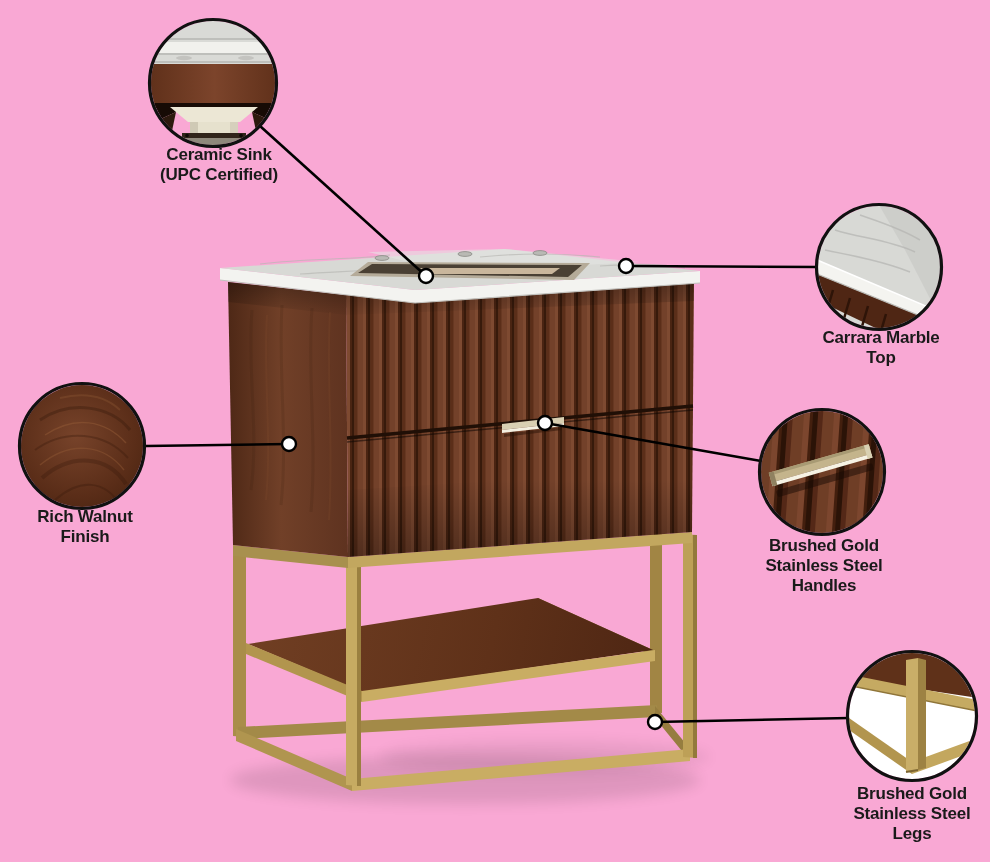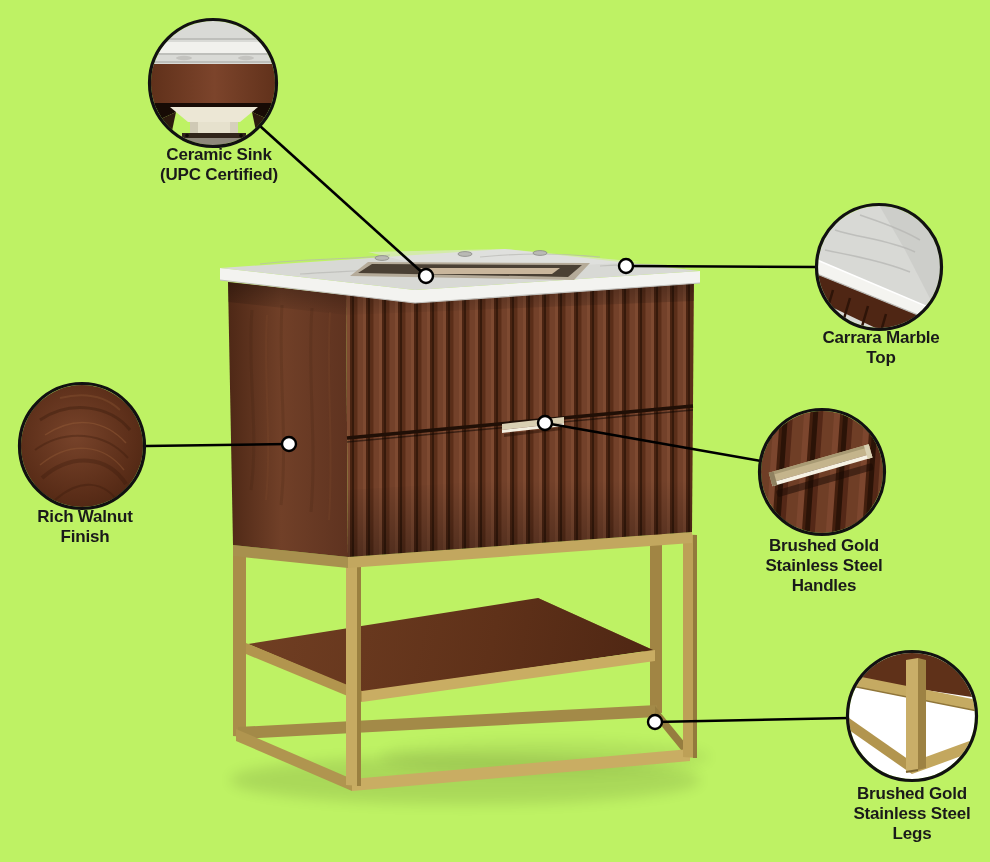--- a/index.html
+++ b/index.html
@@ -1,16 +1,16 @@
 <!DOCTYPE html>
 <html><head>
 <meta charset="utf-8">
 <style>
   html,body{margin:0;padding:0;background:#ffffff;}
-  .scene{position:relative;width:990px;height:862px;background:#bef264;overflow:hidden;}
+  .scene{position:relative;width:990px;height:862px;background:#f9a8d4;overflow:hidden;}
   svg{display:block}
   .lbl{font:700 17px "Liberation Sans",sans-serif;fill:#1a1a1a;text-anchor:middle;letter-spacing:-0.2px;}
   .ring{fill:none;stroke:#111111;stroke-width:3.2px;}
   .conn{stroke:#000000;stroke-width:2.6px;fill:none;}
   .dot{fill:#ffffff;stroke:#000000;stroke-width:2.4px;}
 </style>
 </head>
 <body>
 
 <div class="scene">

